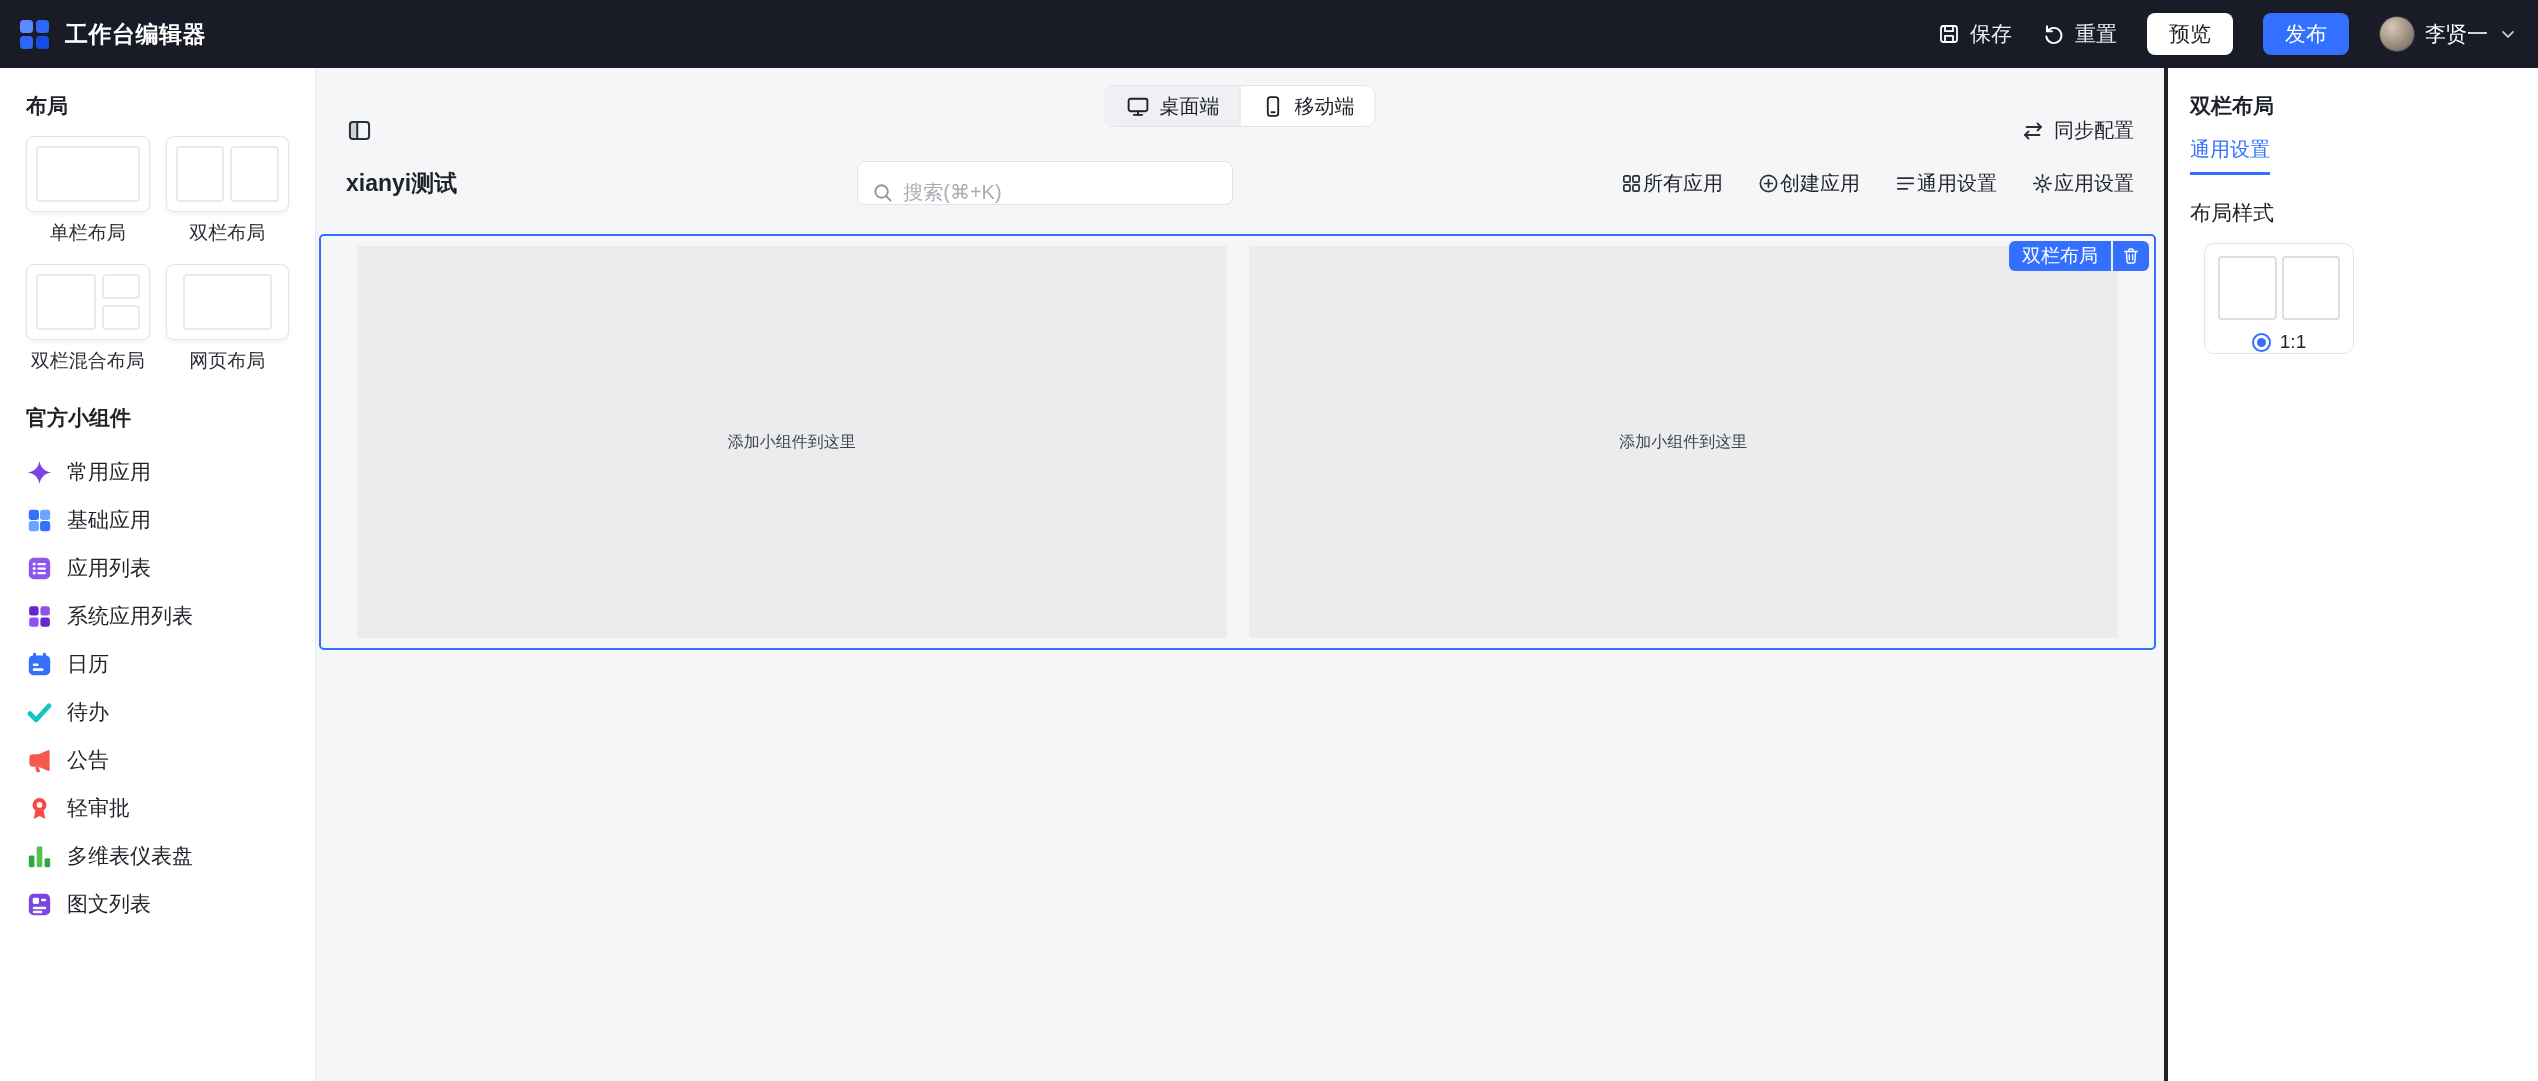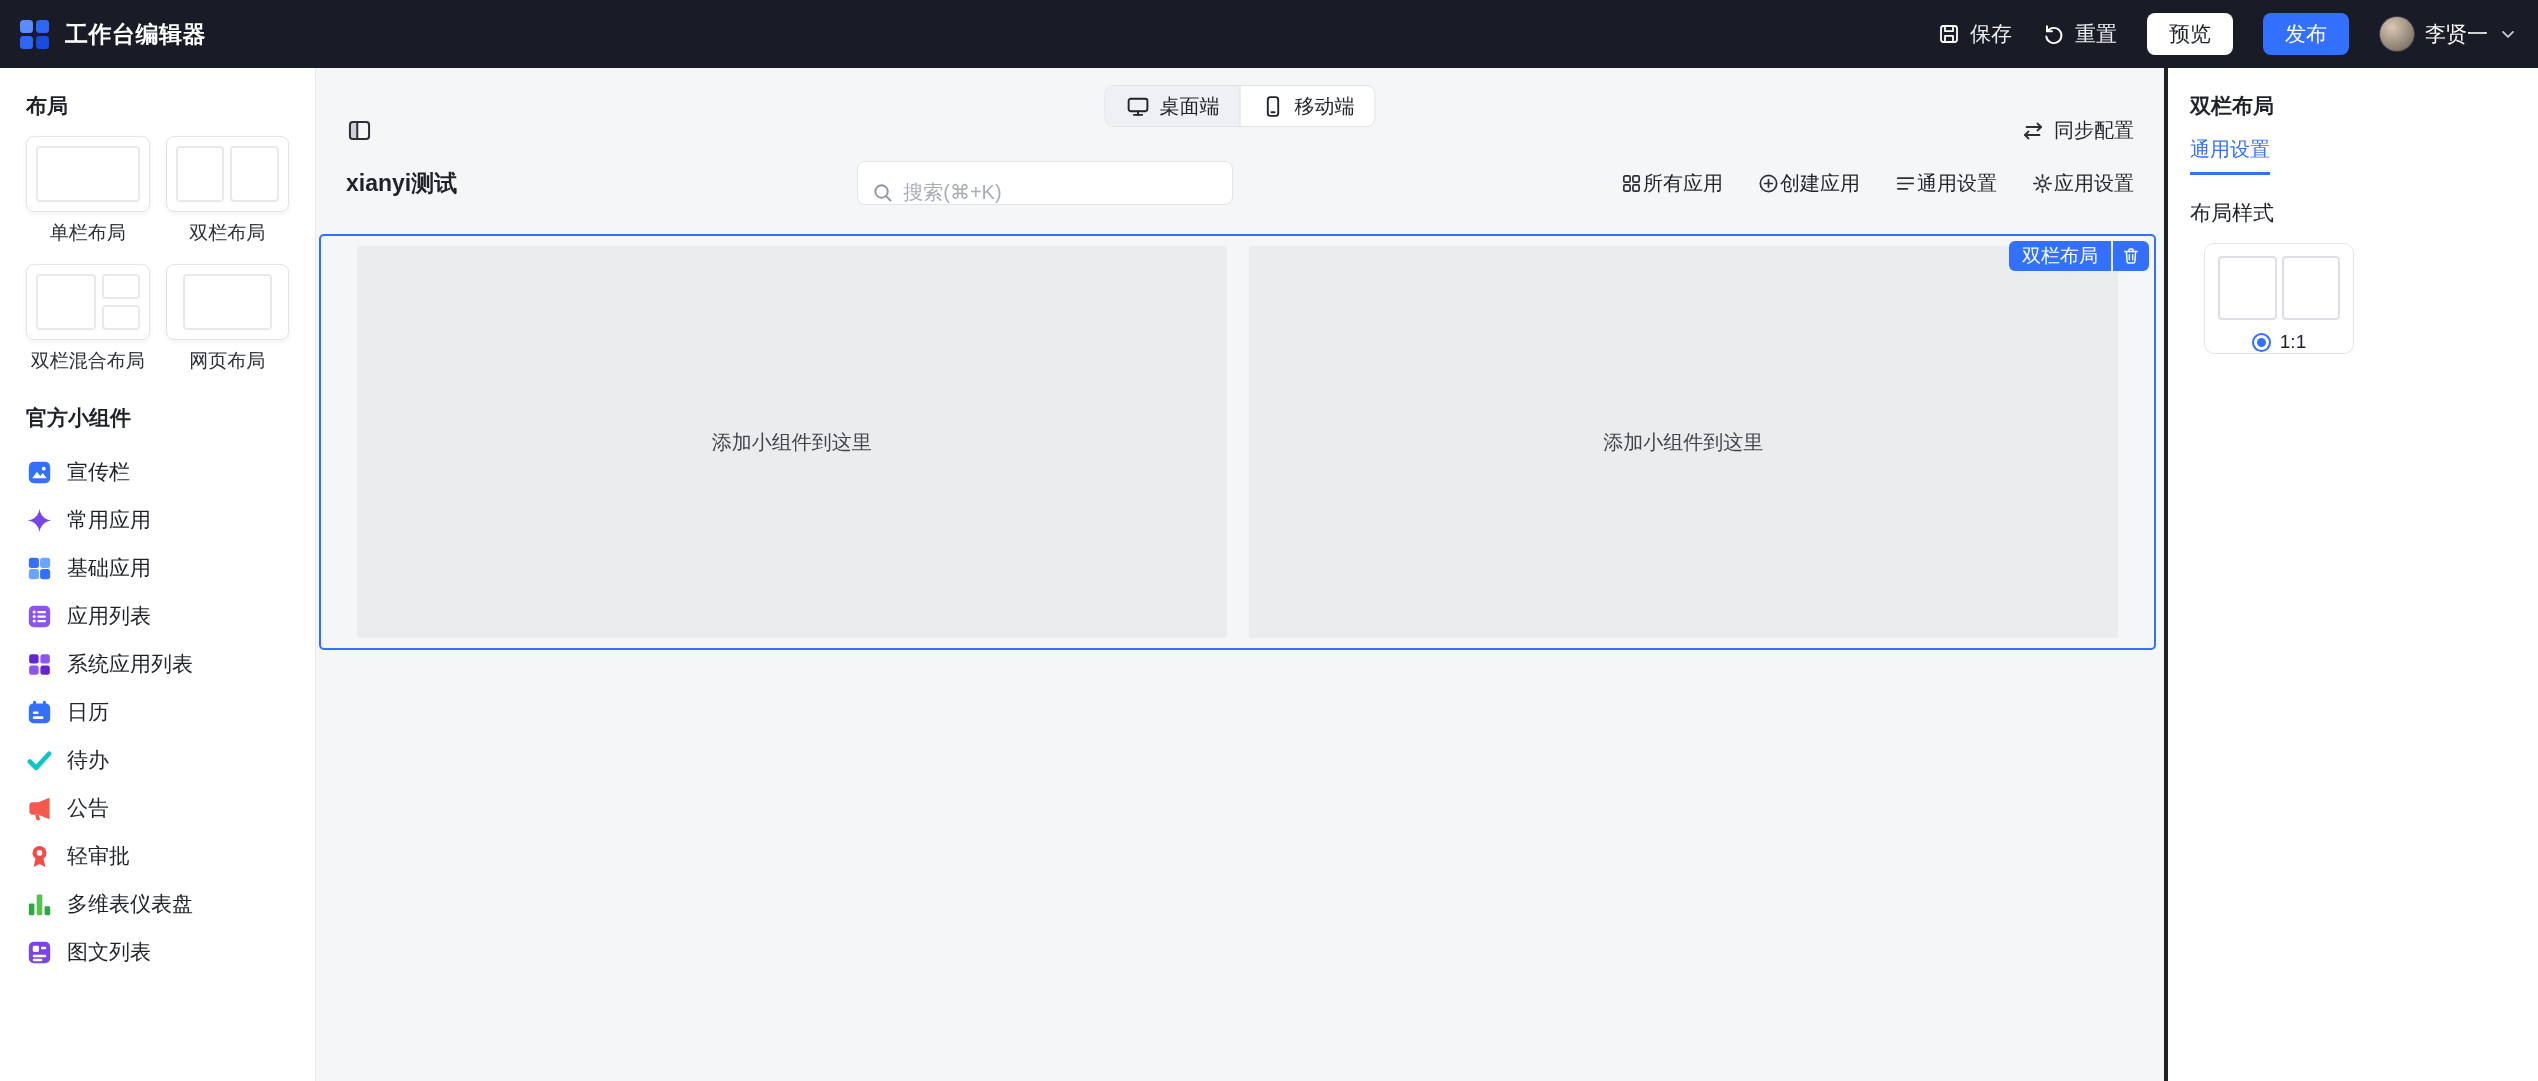--- a/index.html
+++ b/index.html
@@ -57,21 +57,21 @@
   .ws-title{font-size:23px;font-weight:700}
   .search{margin-left:400px;width:376px;height:44px;background:#fff;border:1px solid #e2e3e7;border-radius:8px;display:flex;align-items:flex-end;padding:0 13px;gap:9px}
   .search svg{width:23px;height:23px;flex:none}
   .search input{border:0;outline:0;flex:1;font-size:20px;font-family:inherit;color:#1f2329;background:transparent;min-width:0}
   .search input::placeholder{color:#a8adb5}
   .canvas-actions{margin-left:auto;display:flex;align-items:center;gap:34px}
   .action{display:flex;align-items:center;gap:0;font-size:20px;cursor:pointer;white-space:nowrap}
   .action svg{width:23px;height:23px}
 
   .block{margin:12px 8px 0 3px;height:416px;border:2px solid #3370ff;border-radius:5px;position:relative;display:flex;gap:22px;padding:10px 36px}
-  .dropzone{flex:1;background:#ebeced;border-radius:2px;display:flex;align-items:center;justify-content:center;font-size:20px;color:#40454d}
+  .dropzone{flex:1;background:#ebeced;border-radius:2px;display:flex;align-items:center;justify-content:center;font-size:16px;color:#40454d}
   .block-tag{position:absolute;top:5px;right:5px;display:flex;gap:2px;height:30px}
   .tag-label{background:#3370ff;color:#fff;font-size:19px;display:flex;align-items:center;padding:0 13px;border-radius:6px 0 0 6px}
   .tag-trash{background:#3370ff;width:36px;display:flex;align-items:center;justify-content:center;border-radius:0 6px 6px 0;cursor:pointer}
   .tag-trash svg{width:20px;height:20px}
 
   .resizer{width:4px;background:#202329;cursor:col-resize;flex:none}
 
   
   .inspector{width:370px;background:#fff;padding:24px 22px;flex:none}
   .insp-title{font-size:21px;font-weight:700;margin-bottom:16px}
@@ -159,30 +159,20 @@
             <div class="cell wide"></div>
           </div>
         <div class="layout-label">网页布局</div>
       </div>
     </div>
 
     <div class="side-heading">官方小组件</div>
 
     <div class="widget-list">
 
-      <div class="widget-item">
-        <svg viewBox="0 0 24 24">
-          <g fill="#3370ff">
-              <rect x="2.5" y="2.5" width="19" height="19" rx="4.5"></rect>
-            </g>
-          <circle cx="15.8" cy="8.6" r="1.7" fill="#fff"></circle>
-          <path d="M5.5 17l4.2-5.6 3 3.6 2.2-2.6 3.6 4.6z" fill="#fff"></path>
-        </svg>
-        <span>宣传栏</span>
-      </div>
 
       <div class="widget-item">
         <svg viewBox="0 0 24 24">
           <g fill="#7b45e6">
               <path d="M12 1.5c.7 5.8 4.7 9.8 10.5 10.5C16.7 12.7 12.7 16.7 12 22.5 11.3 16.7 7.3 12.7 1.5 12 7.3 11.3 11.3 7.3 12 1.5z"></path>
             </g>
         </svg>
         <span>常用应用</span>
       </div>
 

